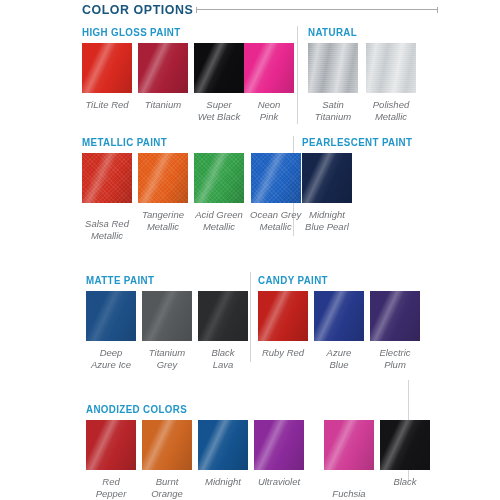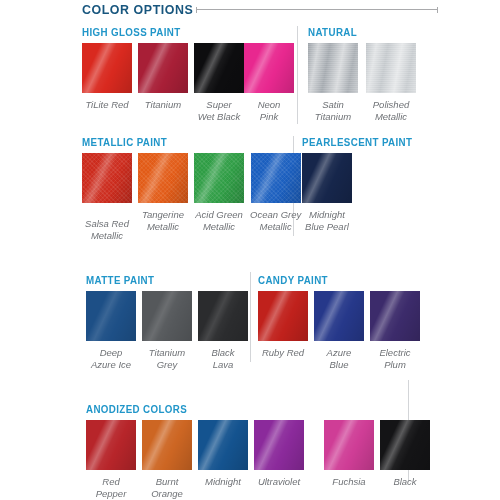--- a/index.html
+++ b/index.html
@@ -317,21 +317,21 @@
             <div class="gloss"></div>
           </div>
           <div class="label">Midnight</div>
         </div>
         <div class="cell" style="margin-right: 20px;">
           <div class="swatch" style="background: rgb(139, 42, 155);">
             <div class="gloss"></div>
           </div>
           <div class="label">Ultraviolet</div>
         </div>
-        <div class="cell" style="margin-right: 6px;">
+        <div class="cell" style="margin-right: 6px; justify-content: space-between;">
           <div class="swatch" style="background: rgb(207, 61, 150);">
             <div class="gloss"></div>
           </div>
           <div class="label">Fuchsia</div>
         </div>
         <div class="cell">
           <div class="swatch" style="background: rgb(20, 20, 22);">
             <div class="gloss"></div>
           </div>
           <div class="label">Black</div>

